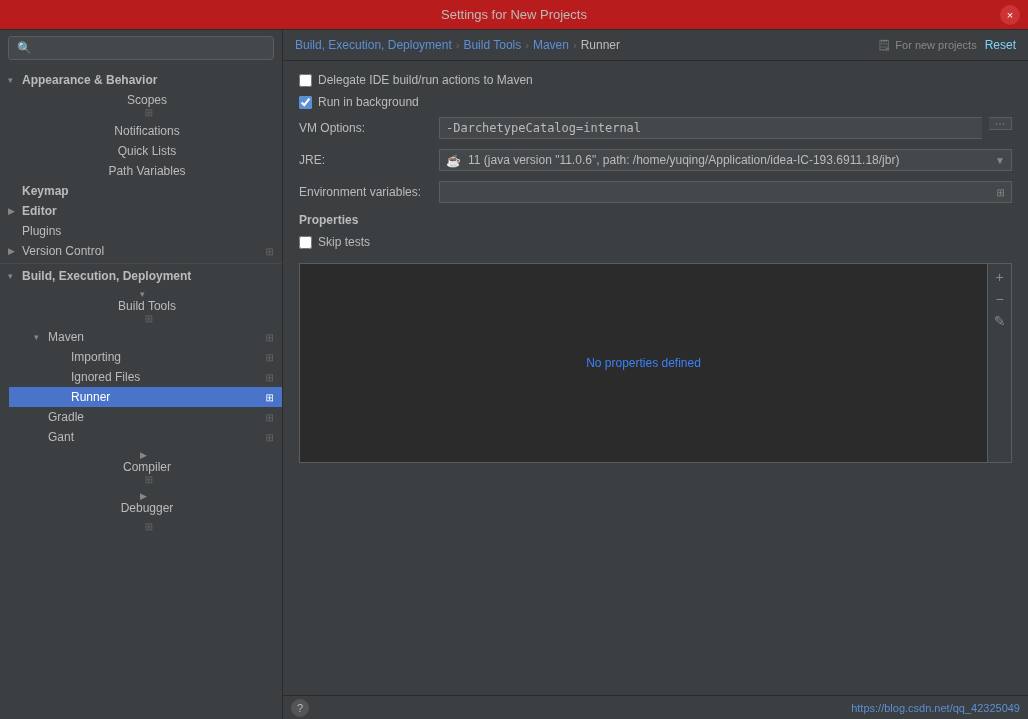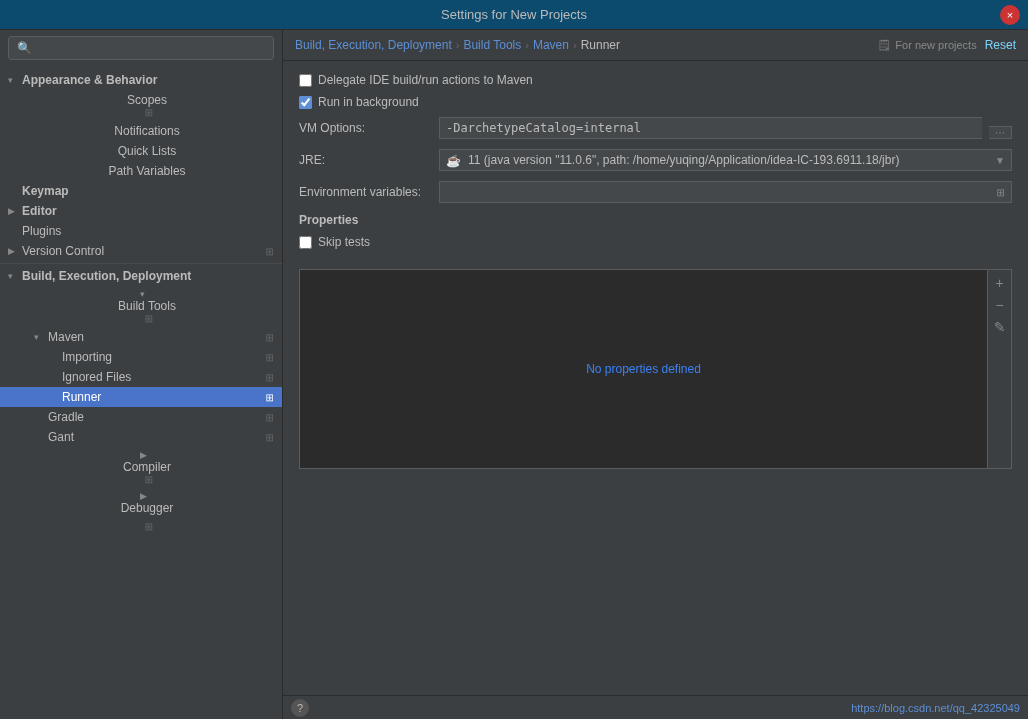--- a/index.html
+++ b/index.html
@@ -10,21 +10,21 @@
       color: #bbbbbb;
       width: 1028px;
       height: 719px;
       overflow: hidden;
       display: flex;
       flex-direction: column;
     }
 
     
     .title-bar {
-      background: #0c4a6e;
+      background: #b91c1c;
       height: 30px;
       display: flex;
       align-items: center;
       justify-content: center;
       position: relative;
       border-bottom: 1px solid #2b2b2b;
       flex-shrink: 0;
     }
     .title-bar-text {
       color: #bbbbbb;
@@ -103,21 +103,21 @@
       flex: 1;
     }
     .tree-item .copy-icon {
       color: #666;
       font-size: 10px;
       margin-left: 4px;
     }
 
     .indent-1 { padding-left: 20px; flex-direction: column; }
     .indent-2 { padding-left: 34px; }
-    .indent-3 { padding-left: 48px; }
+    .indent-3 { padding-left: 48px; margin-left: 9px; }
 
     
     .content {
       flex: 1;
       display: flex;
       flex-direction: column;
       overflow: hidden;
     }
 
     
@@ -183,21 +183,21 @@
       margin-bottom: 10px;
     }
     .form-label {
       width: 140px;
       color: #bbbbbb;
       font-size: 12px;
       flex-shrink: 0;
     }
     .form-input-expand {
       display: flex;
-      align-items: flex-end;
+      align-items: flex-start;
       flex: 1;
       gap: 7px;
     }
     .form-input-expand input {
       flex: 1;
       background: #45484a;
       border: 1px solid #5a5d5f;
       border-right: none;
       color: #bbbbbb;
       font-size: 12px;
@@ -526,21 +526,21 @@
         <span class="form-label">Environment variables:</span>
         <div class="env-var-wrap">
           <div class="env-var-input">&nbsp;</div>
           <button class="env-var-btn">⊞</button>
         </div>
       </div>
 
       <div class="properties-section">
         <div class="properties-header">Properties</div>
 
-        <div class="checkbox-row" style="margin-bottom:20px;">
+        <div class="checkbox-row" style="margin-bottom:14px;">
           <input type="checkbox" id="skip-tests-cb" style="">
           <label class="checkbox-label" for="skip-tests-cb">Skip tests</label>
         </div>
 
         <div class="properties-panel">
           <div class="properties-empty">No properties defined</div>
           <div class="properties-toolbar">
             <button class="prop-tool-btn">+</button>
             <button class="prop-tool-btn">−</button>
             <button class="prop-tool-btn">✎</button>

